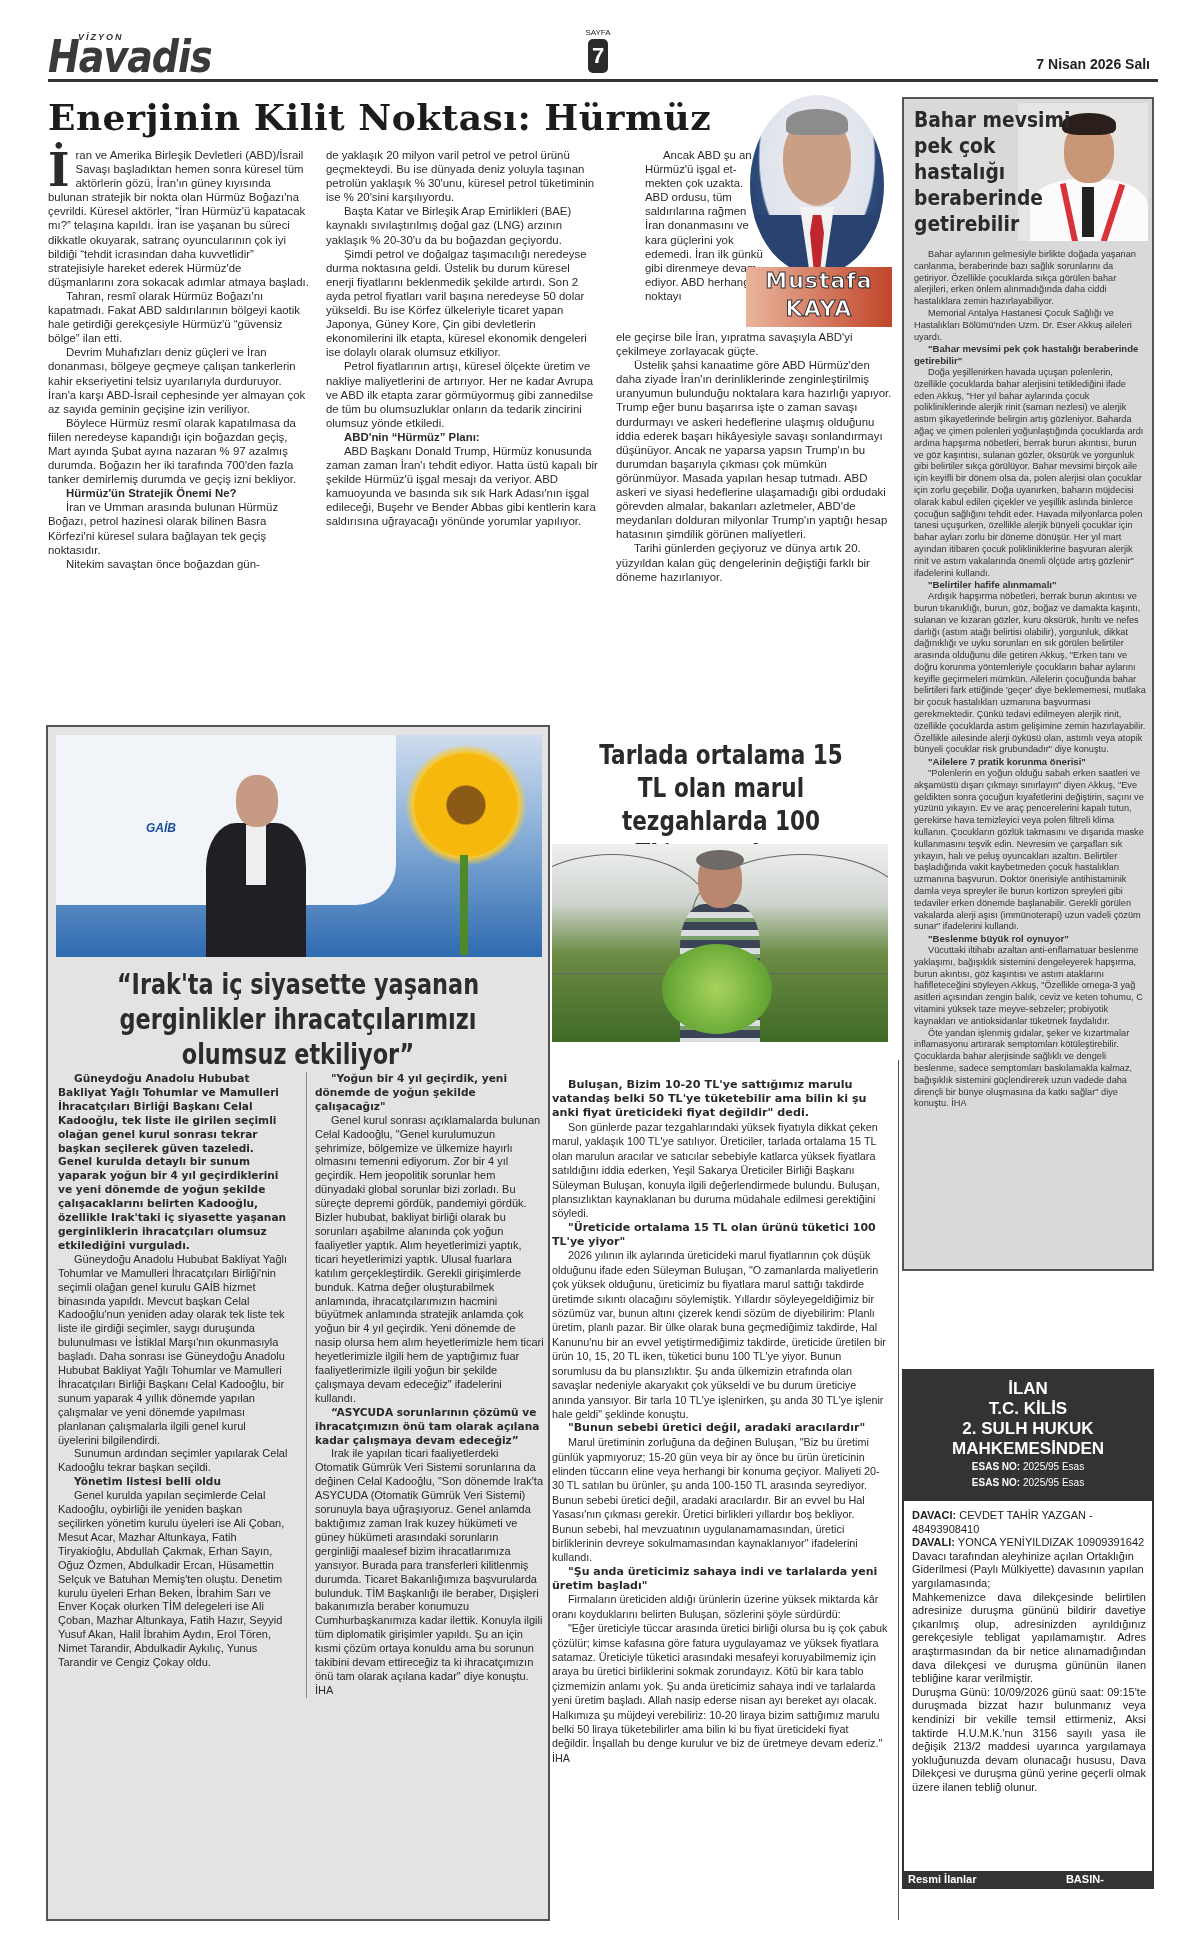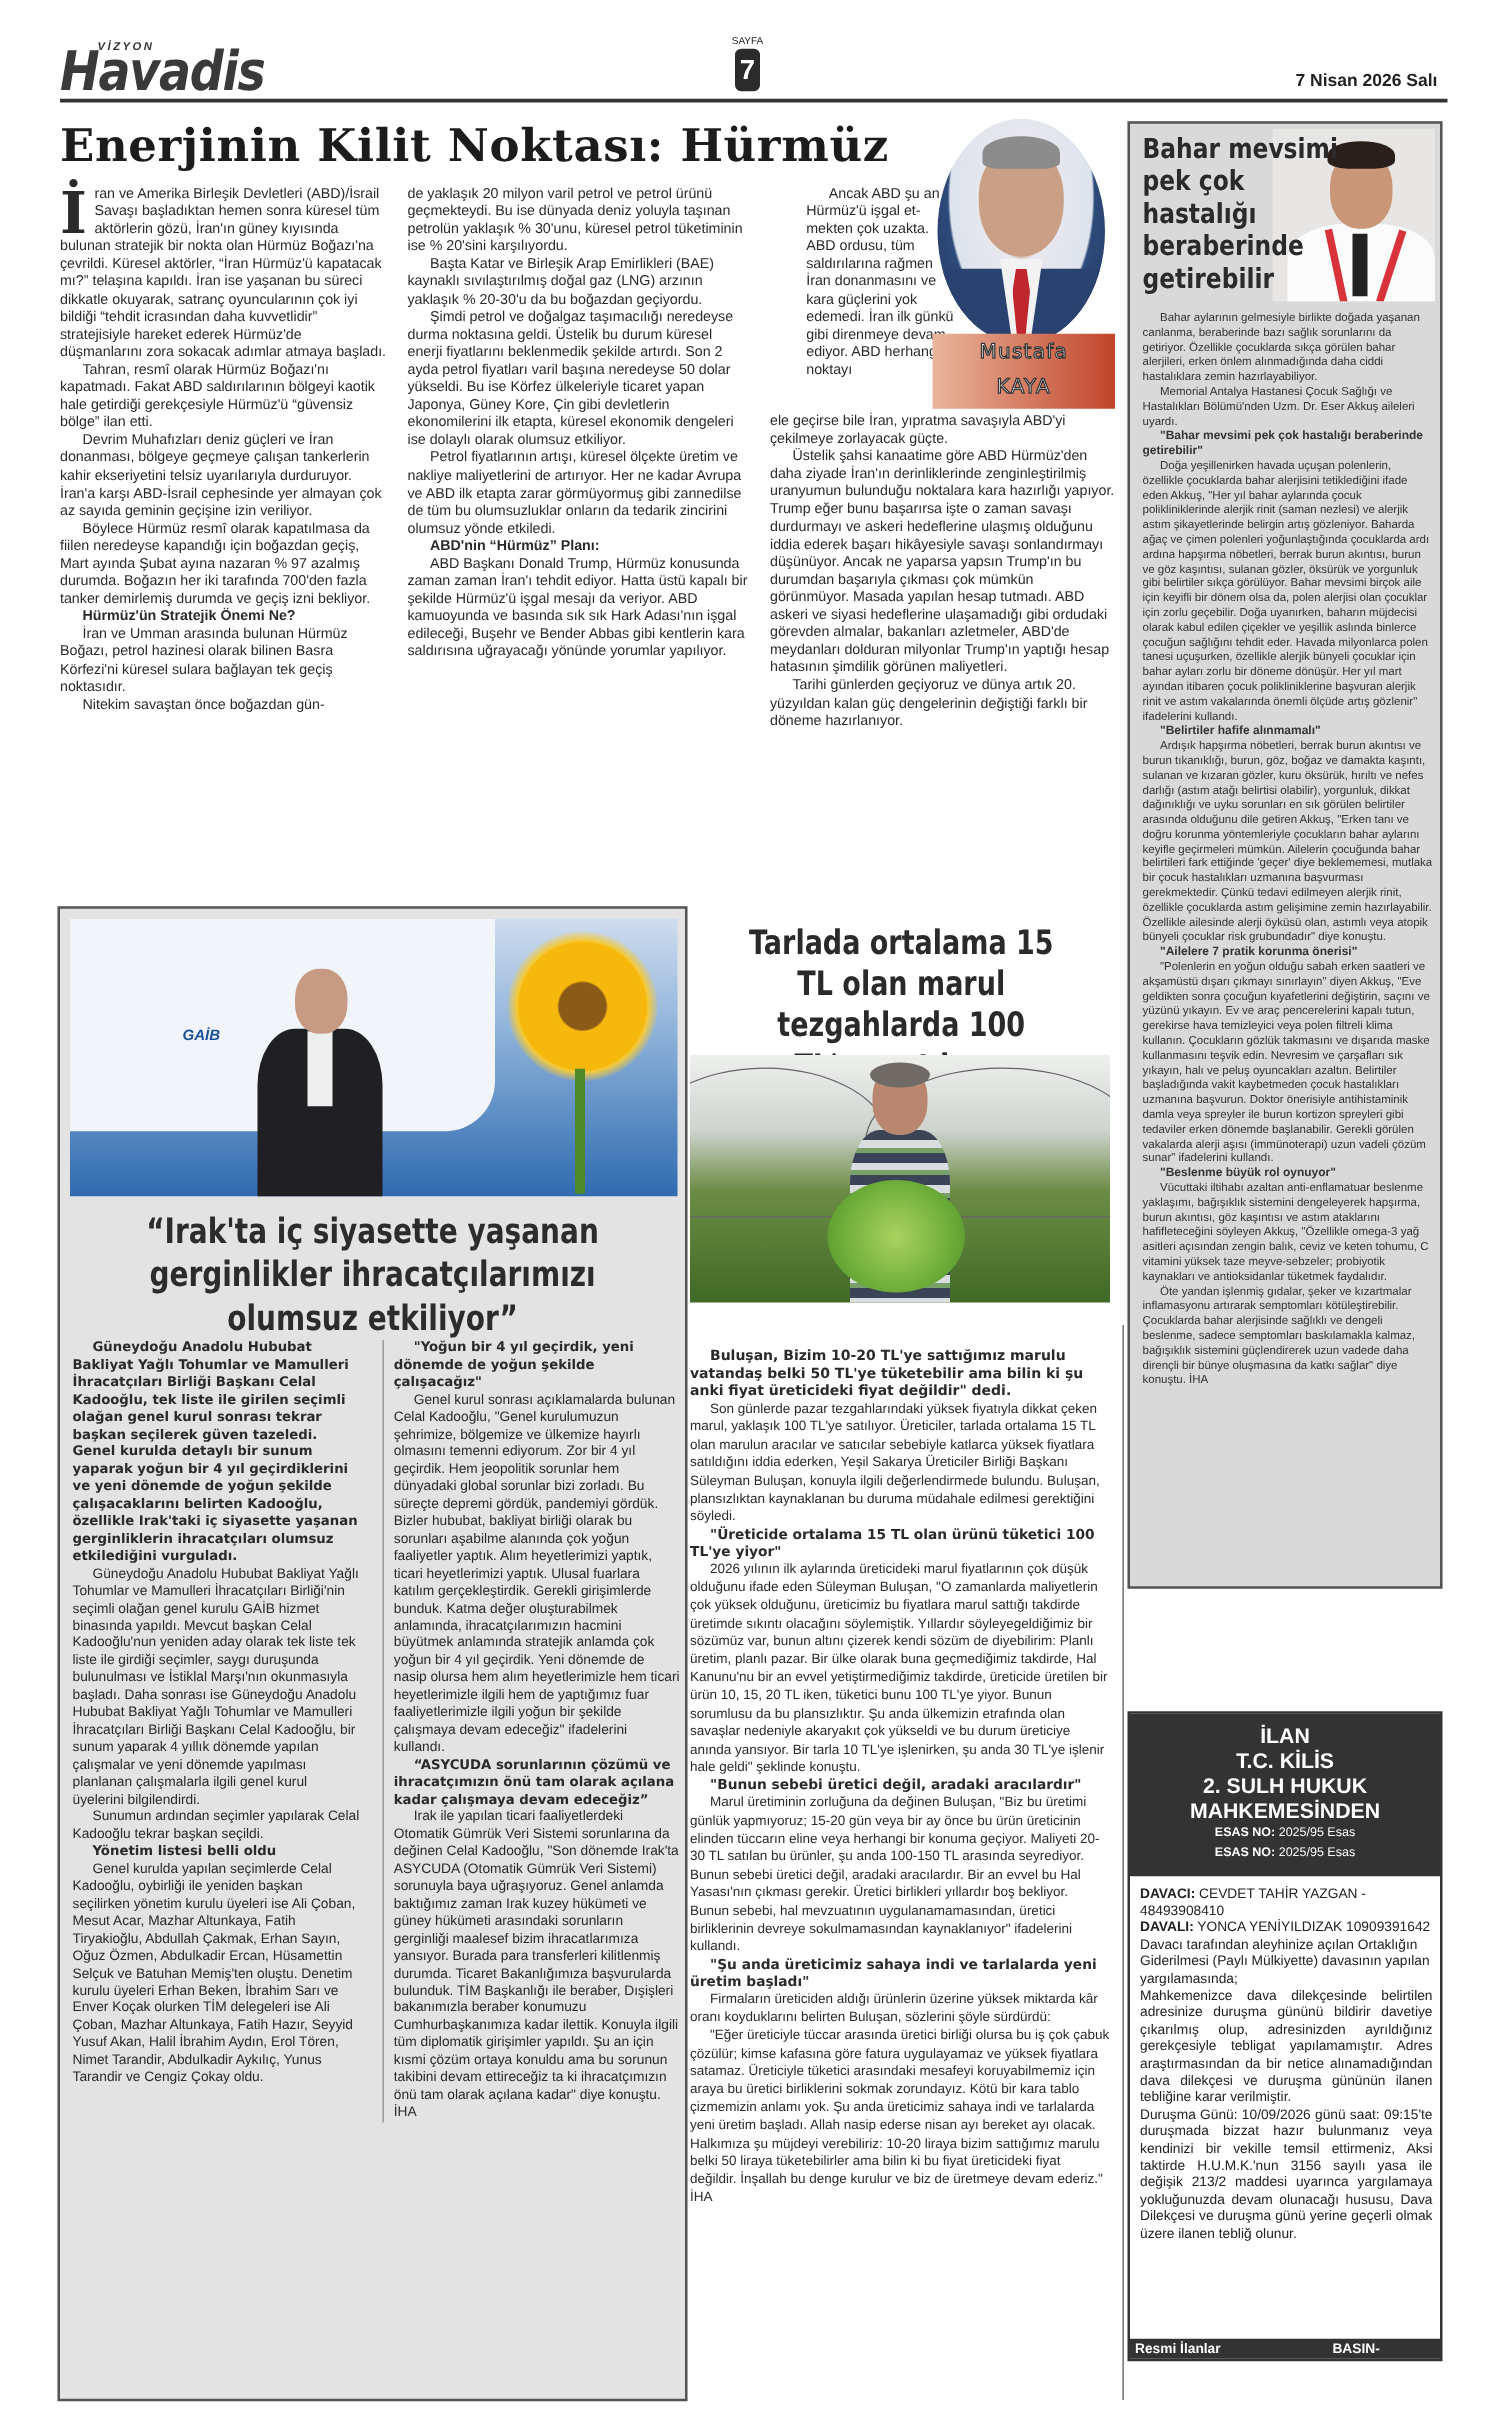--- a/index.html
+++ b/index.html
@@ -28,21 +28,21 @@
 
   
   .author { left: 742px; top: 95px; width: 150px; height: 232px; }
   .author .oval { position: absolute; left: 8px; top: 0; width: 134px; height: 180px; border-radius: 50%; background: radial-gradient(ellipse at 50% 35%, #d8b8a0 0%, #c7a289 28%, #e8e8ee 30%, #dde3ec 60%, #2e4a7a 62%, #22375f 100%); overflow: hidden; }
   .author .face { position: absolute; left: 33px; top: 22px; width: 68px; height: 88px; border-radius: 45% 45% 48% 48%; background: #c9a086; }
   .author .hair { position: absolute; left: 36px; top: 14px; width: 62px; height: 26px; border-radius: 50% 50% 20% 20%; background: #8c8c8c; }
   .author .suit { position: absolute; left: 0; top: 120px; width: 134px; height: 70px; background: #2a4270; }
   .author .shirt { position: absolute; left: 50px; top: 112px; width: 34px; height: 70px; background: #f2f2f2; clip-path: polygon(0 0,100% 0,70% 100%,30% 100%); }
   .author .tie { position: absolute; left: 60px; top: 120px; width: 14px; height: 60px; background: #c0262e; clip-path: polygon(20% 0,80% 0,100% 30%,70% 100%,30% 100%,0 30%); }
   .author .namebox { position: absolute; left: 4px; top: 172px; width: 146px; height: 60px; background: linear-gradient(90deg, #e9b59c, #c1452a); text-align: center; }
-  .author .namebox span { display: block; font-family: "DejaVu Sans", sans-serif; font-size: 16px; font-weight: normal; color: #fff; -webkit-text-stroke: 1px #333; letter-spacing: 1px; line-height: 28px; }
+  .author .namebox span { display: block; font-family: "DejaVu Sans", sans-serif; font-size: 22px; font-weight: bold; color: #fff; -webkit-text-stroke: 1px #333; letter-spacing: 1px; line-height: 28px; }
 
   
   .health { left: 902px; top: 97px; width: 252px; height: 1174px; background: #d9d9d9; border: 2px solid #555; }
   .health .title { position: absolute; left: 10px; top: 8px; font-family: "DejaVu Sans", sans-serif; font-weight: bold; font-size: 22px; line-height: 26px; color: #2a2a2a; transform: scaleX(0.85); transform-origin: left top; }
   .health .photo { position: absolute; right: 4px; top: 4px; width: 130px; height: 138px; background: #e8e6e4; overflow: hidden; }
   .health .photo .coat { position: absolute; left: 12px; top: 76px; width: 118px; height: 70px; background: #fbfbfb; border-radius: 40% 40% 0 0; }
   .health .photo .headd { position: absolute; left: 46px; top: 18px; width: 50px; height: 62px; border-radius: 45%; background: #c99677; }
   .health .photo .hairr { position: absolute; left: 44px; top: 10px; width: 54px; height: 22px; border-radius: 50% 50% 30% 30%; background: #2a1f1a; }
   .health .photo .lan1 { position: absolute; left: 48px; top: 80px; width: 6px; height: 60px; background: #d8333b; transform: rotate(-12deg); }
   .health .photo .lan2 { position: absolute; left: 92px; top: 80px; width: 6px; height: 60px; background: #d8333b; transform: rotate(18deg); }

